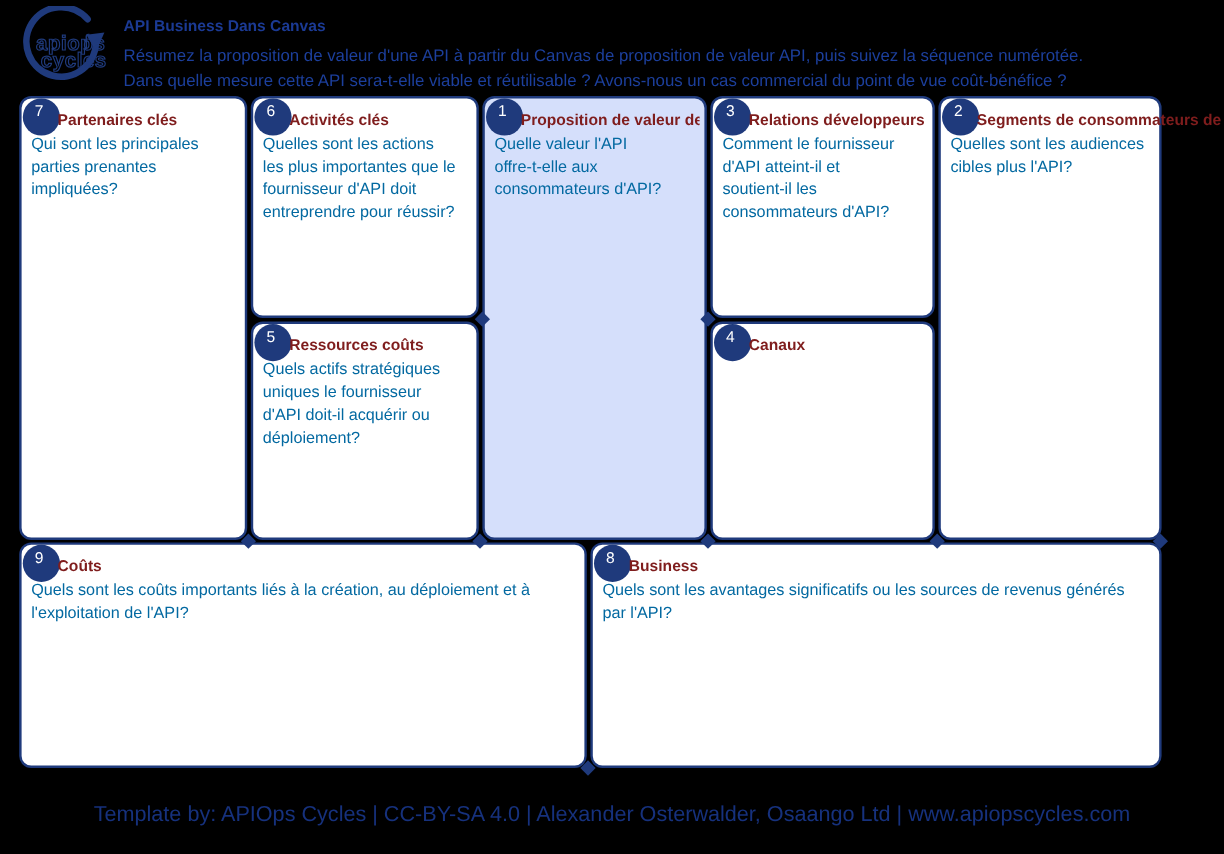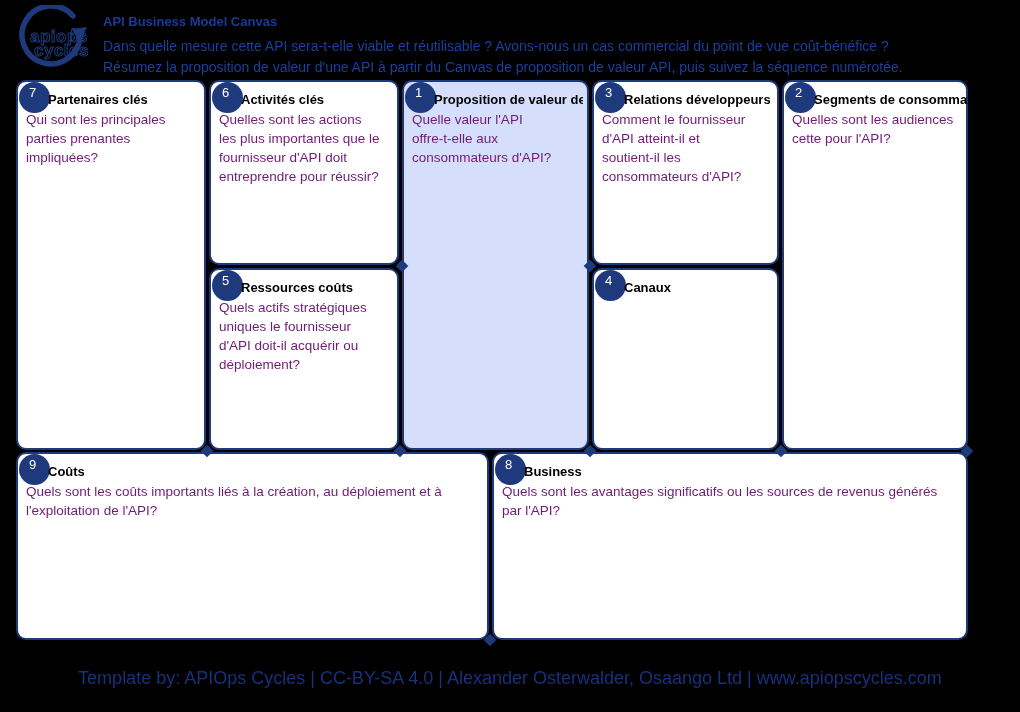--- a/index.html
+++ b/index.html
@@ -18,28 +18,28 @@
     box-sizing:border-box;color:#2b4a9e;
   }
   .box.hl{background:#d5dffb;}
   .badge{
     position:absolute;left:1px;top:0px;width:31px;height:31px;border-radius:50%;
     background:#1f3a7c;color:#fff;font-size:13px;line-height:1;
     display:flex;align-items:flex-start;justify-content:flex-start;
     padding:4px 0 0 10px;box-sizing:border-box;z-index:3;
   }
   .box-title{
-    margin:10px 4px 0 30px;font-size:13px;font-weight:bold;color:#000000;
+    margin:10px 4px 0 30px;font-size:13px;font-weight:bold;color:#7f1d1d;
     position:relative;z-index:4;
   }
   .box-title.clip{white-space:nowrap;overflow:hidden;}
   .box-title.spill{white-space:nowrap;overflow:visible;}
   .box-body{
     margin:3px 6px 0 8px;font-size:13.5px;line-height:19px;white-space:pre-line;
-    color:#701a75;position:relative;z-index:2;
+    color:#0369a1;position:relative;z-index:2;
   }
   
   .b7{left:16px;top:80px;width:190px;height:370px;}
   .b6{left:209px;top:80px;width:190px;height:185px;}
   .b1{left:402px;top:80px;width:187px;height:370px;}
   .b3{left:592px;top:80px;width:187px;height:185px;}
   .b2{left:782px;top:80px;width:186px;height:370px;}
   .b5{left:209px;top:268px;width:190px;height:182px;}
   .b4{left:592px;top:268px;width:187px;height:182px;}
   .b9{left:16px;top:452px;width:473px;height:188px;}
@@ -62,23 +62,23 @@
 
   <svg class="logo" viewBox="0 0 90 70" aria-hidden="true">
     <path d="M 63 11 A 29 29 0 1 0 70 29" fill="none" stroke="#1f3a7c" stroke-width="5.5" stroke-linecap="round"></path>
     <polygon points="62,24 77,22 70,38" fill="#1f3a7c"></polygon>
     <text x="20" y="37" font-size="17" font-weight="bold" letter-spacing="0.5" fill="none" stroke="#1f3a7c" stroke-width="1">apiops</text>
     <text x="24" y="51" font-size="17" font-weight="bold" letter-spacing="0.5" fill="none" stroke="#1f3a7c" stroke-width="1">cycles</text>
     <text x="60" y="33" font-size="14" fill="#1f3a7c">∫</text>
   </svg>
 
   <div class="hdr">
-    <p class="hdr-title">API Business Model Canvas</p>
+    <p class="hdr-title">API Business Dans Canvas</p>
+    <p class="hdr-line">Résumez la proposition de valeur d'une API à partir du Canvas de proposition de valeur API, puis suivez la séquence numérotée.</p>
     <p class="hdr-line">Dans quelle mesure cette API sera-t-elle viable et réutilisable ? Avons-nous un cas commercial du point de vue coût-bénéfice ?</p>
-    <p class="hdr-line">Résumez la proposition de valeur d'une API à partir du Canvas de proposition de valeur API, puis suivez la séquence numérotée.</p>
   </div>
 
   <div class="box b7">
     <div class="badge">7</div>
     <div class="box-title">Partenaires clés</div>
     <div class="box-body">Qui sont les principales
 parties prenantes
 impliquées?</div>
   </div>
 
@@ -105,21 +105,21 @@
     <div class="box-body">Comment le fournisseur
 d'API atteint-il et
 soutient-il les
 consommateurs d'API?</div>
   </div>
 
   <div class="box b2">
     <div class="badge">2</div>
     <div class="box-title spill">Segments de consommateurs de l'API</div>
     <div class="box-body">Quelles sont les audiences
-cette pour l'API?</div>
+cibles plus l'API?</div>
   </div>
 
   <div class="box b5">
     <div class="badge">5</div>
     <div class="box-title">Ressources coûts</div>
     <div class="box-body">Quels actifs stratégiques
 uniques le fournisseur
 d'API doit-il acquérir ou
 déploiement?</div>
   </div>

